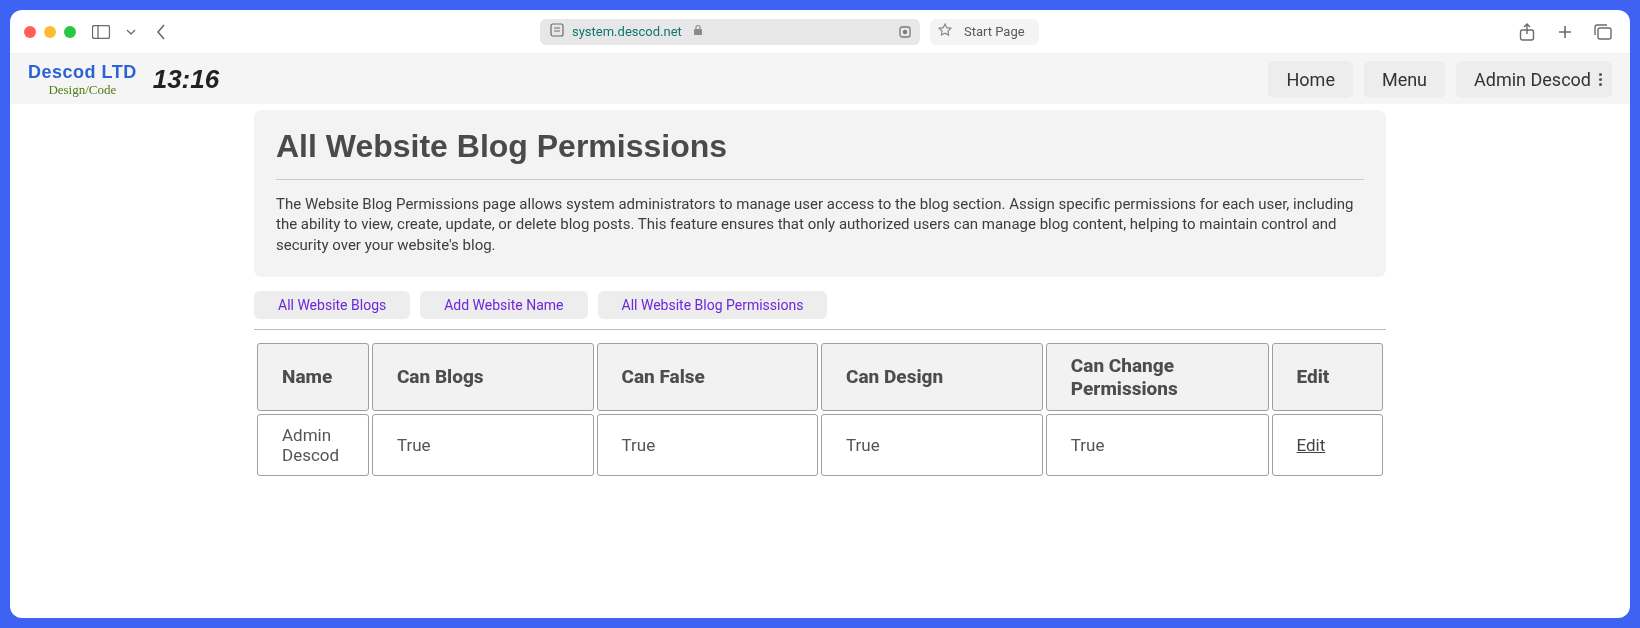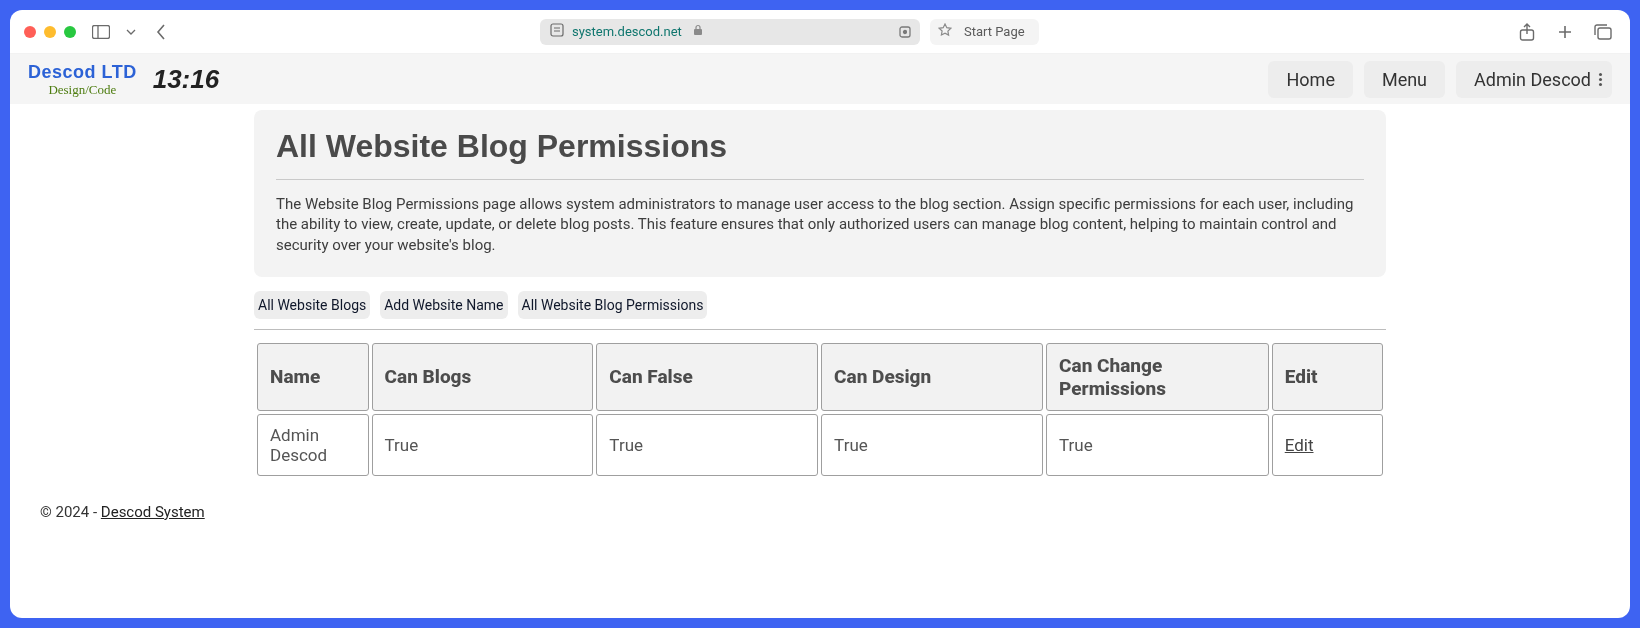--- a/index.html
+++ b/index.html
@@ -35,25 +35,25 @@
   .kebab { display:inline-flex; flex-direction:column; gap:2px; }
   .kebab span { width:3px; height:3px; background:#555; border-radius:50%; }
   
   .content { flex:1; padding: 0 12px 10px 12px; overflow:auto; }
   .panel { width: 1132px; margin: 0 auto; }
   .hero { background:#f3f3f3; border-radius:8px; padding: 18px 22px 22px 22px; margin-top: 6px;}
   .hero h1 { font-size:32px; font-weight:800; color:#4a4a4a; margin-bottom:14px; font-family: Arial, sans-serif;}
   .hero hr { border:none; border-top:1px solid #c9c9c9; margin-bottom:14px;}
   .hero p { font-size:15px; color:#3d3d3d; line-height:1.35; }
   .tab-row { display:flex; gap:10px; margin-top:14px; padding-bottom:10px; border-bottom:1px solid #bdbdbd; }
-  .tab-pill { background:#ededed; border-radius:6px; padding:6px 4px; font-size:14px; color:#0f172a; }
+  .tab-pill { background:#ededed; border-radius:6px; padding:6px 24px; font-size:14px; color:#6d28d9; }
   
   .table-wrap { margin-top:10px; }
   table { border-collapse: separate; border-spacing: 3px; width:100%; }
-  th, td { border:1px solid #9f9f9f; border-radius:3px; padding:10px 12px; text-align:left; font-size:17px; color:#555; vertical-align:middle;}
+  th, td { border:1px solid #9f9f9f; border-radius:3px; padding:10px 24px; text-align:left; font-size:17px; color:#555; vertical-align:middle;}
   th { background:#f2f2f2; font-weight:800; color:#4d4d4d; font-size:19px;}
   td.edit a { color:#444; text-decoration:underline; cursor:pointer;}
   
   .footer { font-size:15px; color:#333; margin: 24px 0 0 18px;}
   .footer a { color:#222; text-decoration:underline;}
 </style>
 </head>
 <body>
 
 <div class="window">
@@ -203,19 +203,16 @@
               <td>True</td>
               <td>True</td>
               <td>True</td>
               <td class="edit"><a>Edit</a></td>
             </tr>
           </tbody>
         </table>
       </div>
     </div>
 
-    <div class="footer">
-      <span>© 2024 - </span><a>Descod System</a>
-    </div>
 
   </div>
 
 </div>
 
 </body></html>

